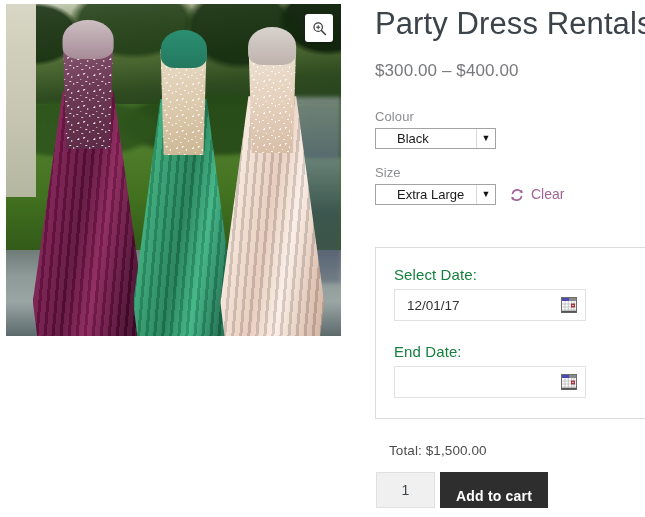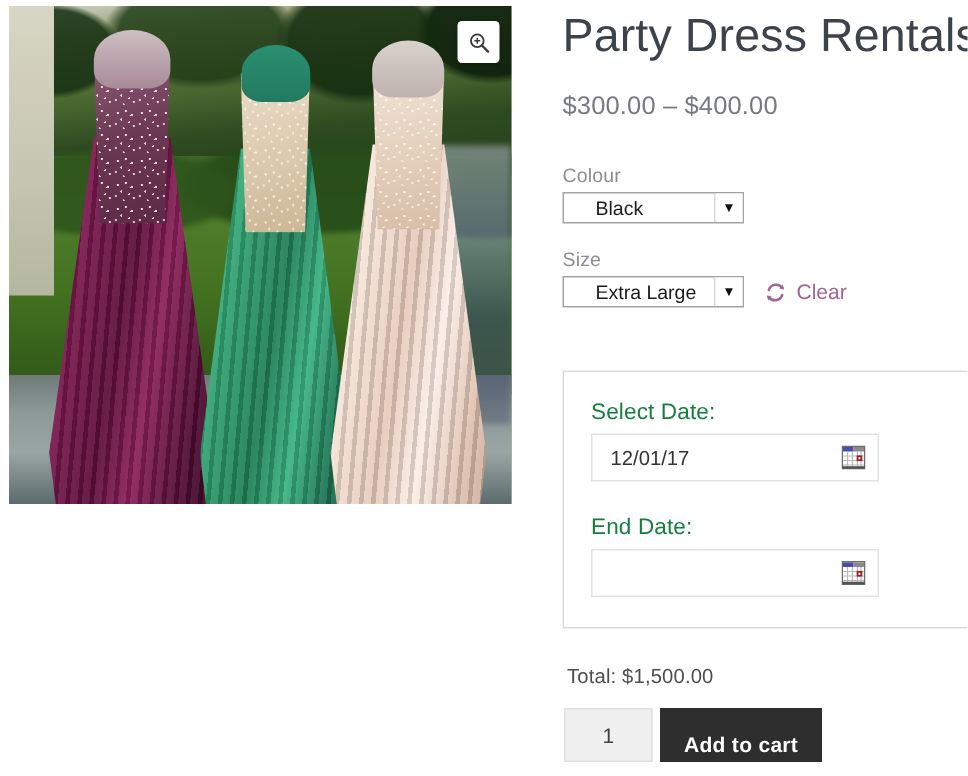--- a/index.html
+++ b/index.html
@@ -239,21 +239,21 @@
     right: 8px; top: 50%;
     transform: translateY(-50%);
     width: 16px; height: 16px;
     cursor: pointer;
   }
   .date-group-2 { margin-top: 22px; }
 
   
   .total-line {
     position: absolute;
-    left: 378px; top: 443px;
+    left: 389px; top: 443px;
     font-size: 13.5px;
     color: #4d4d4d;
     letter-spacing: .1px;
   }
   .cart-row {
     position: absolute;
     left: 376px; top: 472px;
     display: flex; align-items: stretch;
   }
   .qty-input {

